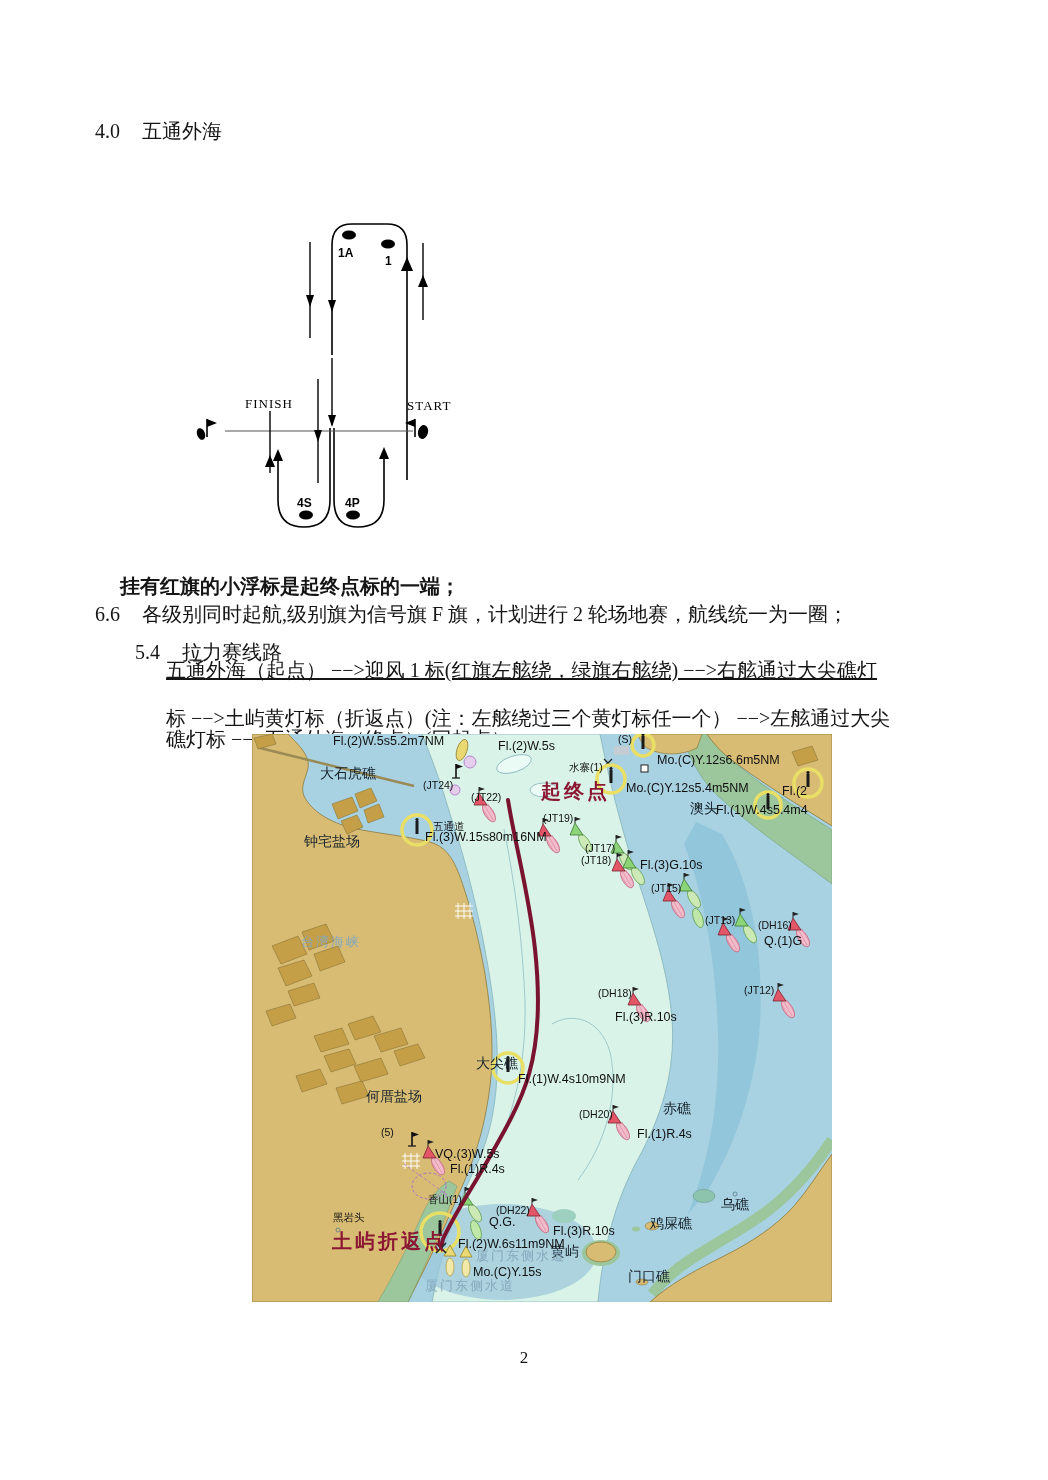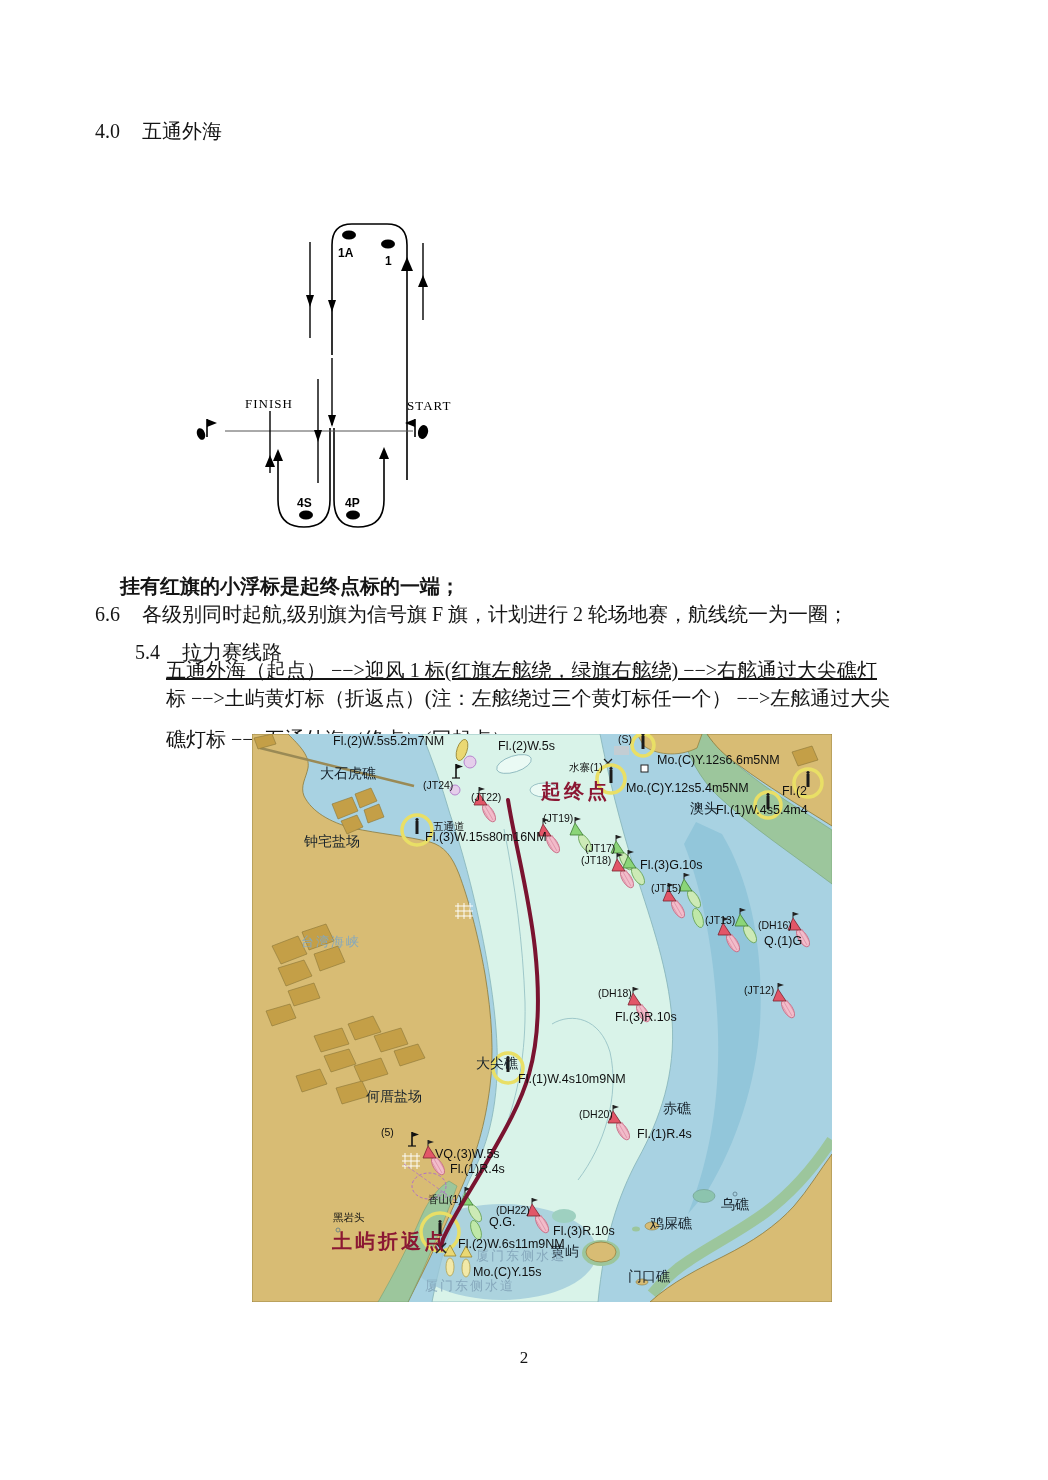--- a/index.html
+++ b/index.html
@@ -80,21 +80,21 @@
   <div class="docline" style="left:120px;top:573px;font-weight:bold;">挂有红旗的小浮标是起终点标的一端；</div>
 
   <div class="docline" style="left:95px;top:601px;">
     <span>6.6</span><span class="numgap"></span><span>各级别同时起航,级别旗为信号旗 F 旗，计划进行 2 轮场地赛，航线统一为一圈；</span>
   </div>
 
   <div class="docline" style="left:95px;top:639px;margin-left:40px;">
     <span>5.4</span><span class="numgap"></span><span>拉力赛线路</span>
   </div>
   <div class="docline" style="left:166px;top:657px;text-decoration:underline;">五通外海（起点） −−&gt;迎风 1 标(红旗左舷绕，绿旗右舷绕) −−&gt;右舷通过大尖礁灯</div>
-  <div class="docline" style="left:166px;top:685px;text-align:center;">标 −−&gt;土屿黄灯标（折返点）(注：左舷绕过三个黄灯标任一个） −−&gt;左舷通过大尖</div>
+  <div class="docline" style="left:166px;top:705px;text-align:center;">标 −−&gt;土屿黄灯标（折返点）(注：左舷绕过三个黄灯标任一个） −−&gt;左舷通过大尖</div>
   <div class="docline" style="left:166px;top:713px;margin-top:13px;">礁灯标 −−&gt;五通外海（终点）(同起点）</div>
 
   <div id="chart-wrap">
     <svg id="chart-svg" width="580" height="568" viewBox="0 0 580 568">
 
       <rect x="0" y="0" width="580" height="568" fill="#a8d2e2"></rect>
 
       <path d="M470,100 C500,150 512,220 508,290 C504,350 484,410 456,456 L436,480 C456,430 468,370 466,300 C464,230 452,160 432,110 L444,88 Z" fill="#92c6da"></path>
 
       <path d="M170,0 L348,0 C356,40 368,90 384,140 C400,190 416,235 420,285 C424,340 408,385 386,425 C366,462 352,505 346,568 L180,568 C190,515 205,470 225,430 C243,392 248,345 244,295 C240,240 222,150 198,80 C190,52 180,25 170,0 Z" fill="#d9f3e9" stroke="#84b2b8" stroke-width="0.8"></path>

